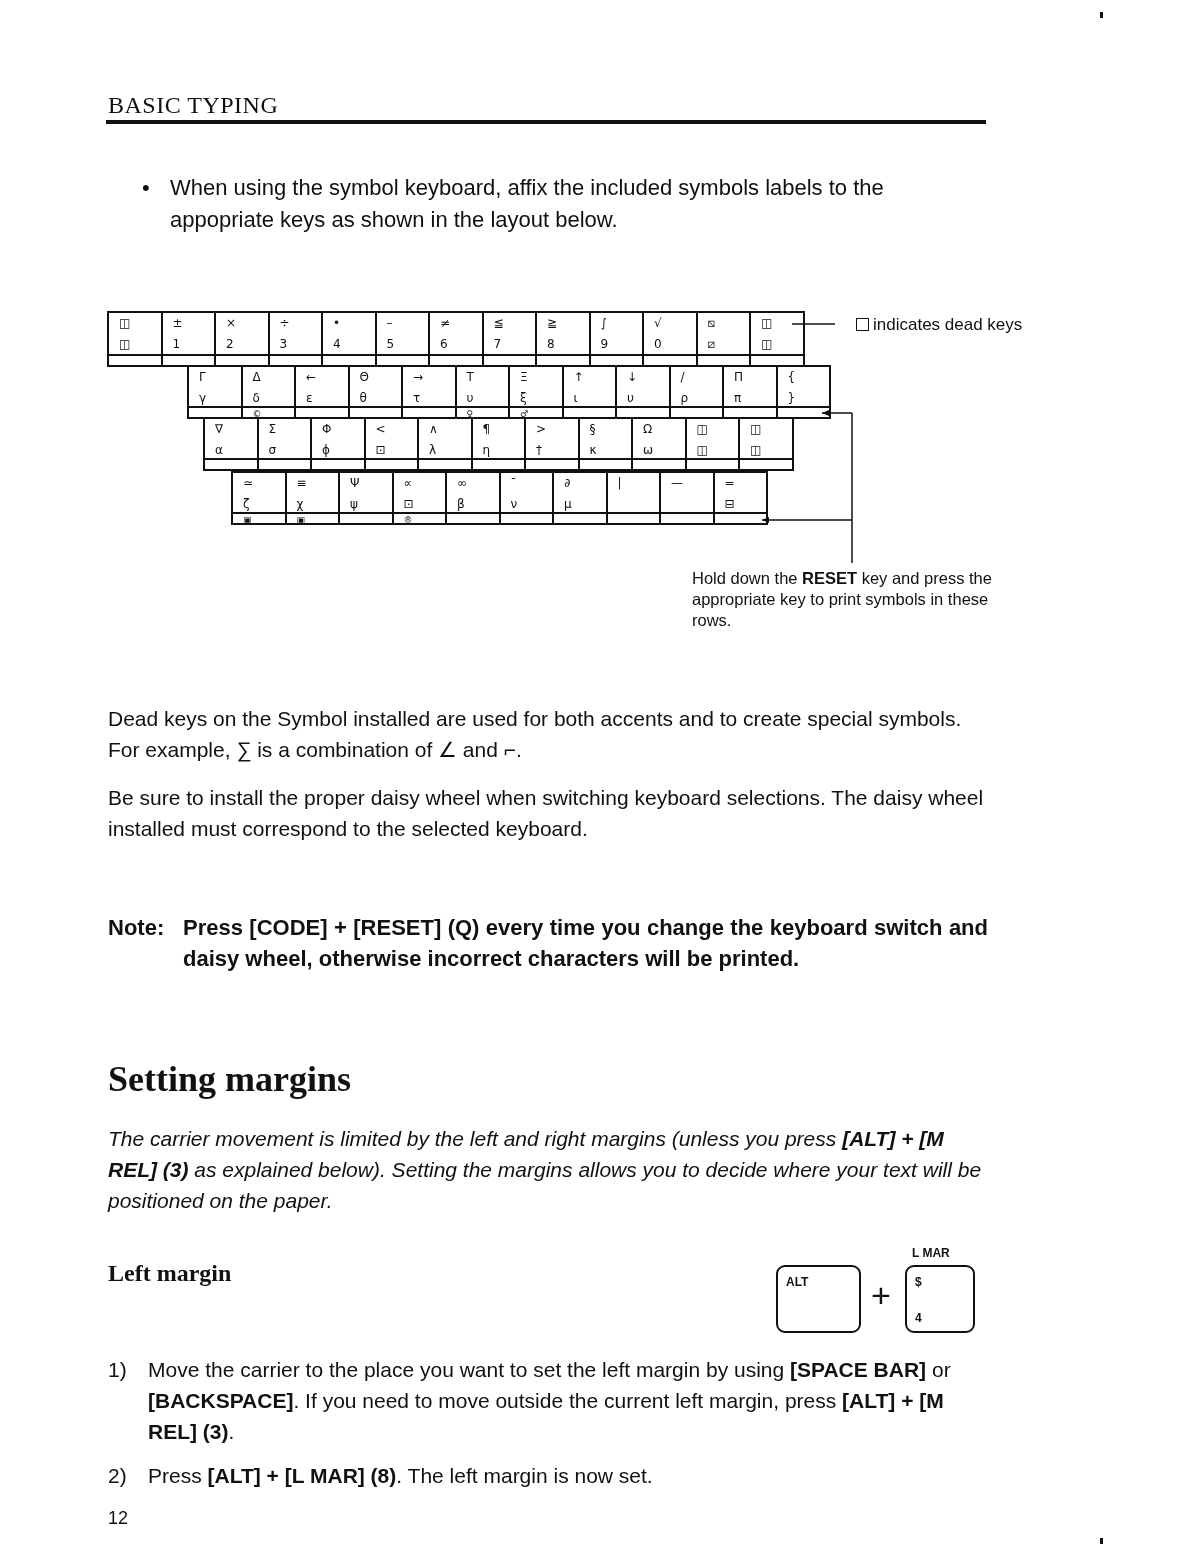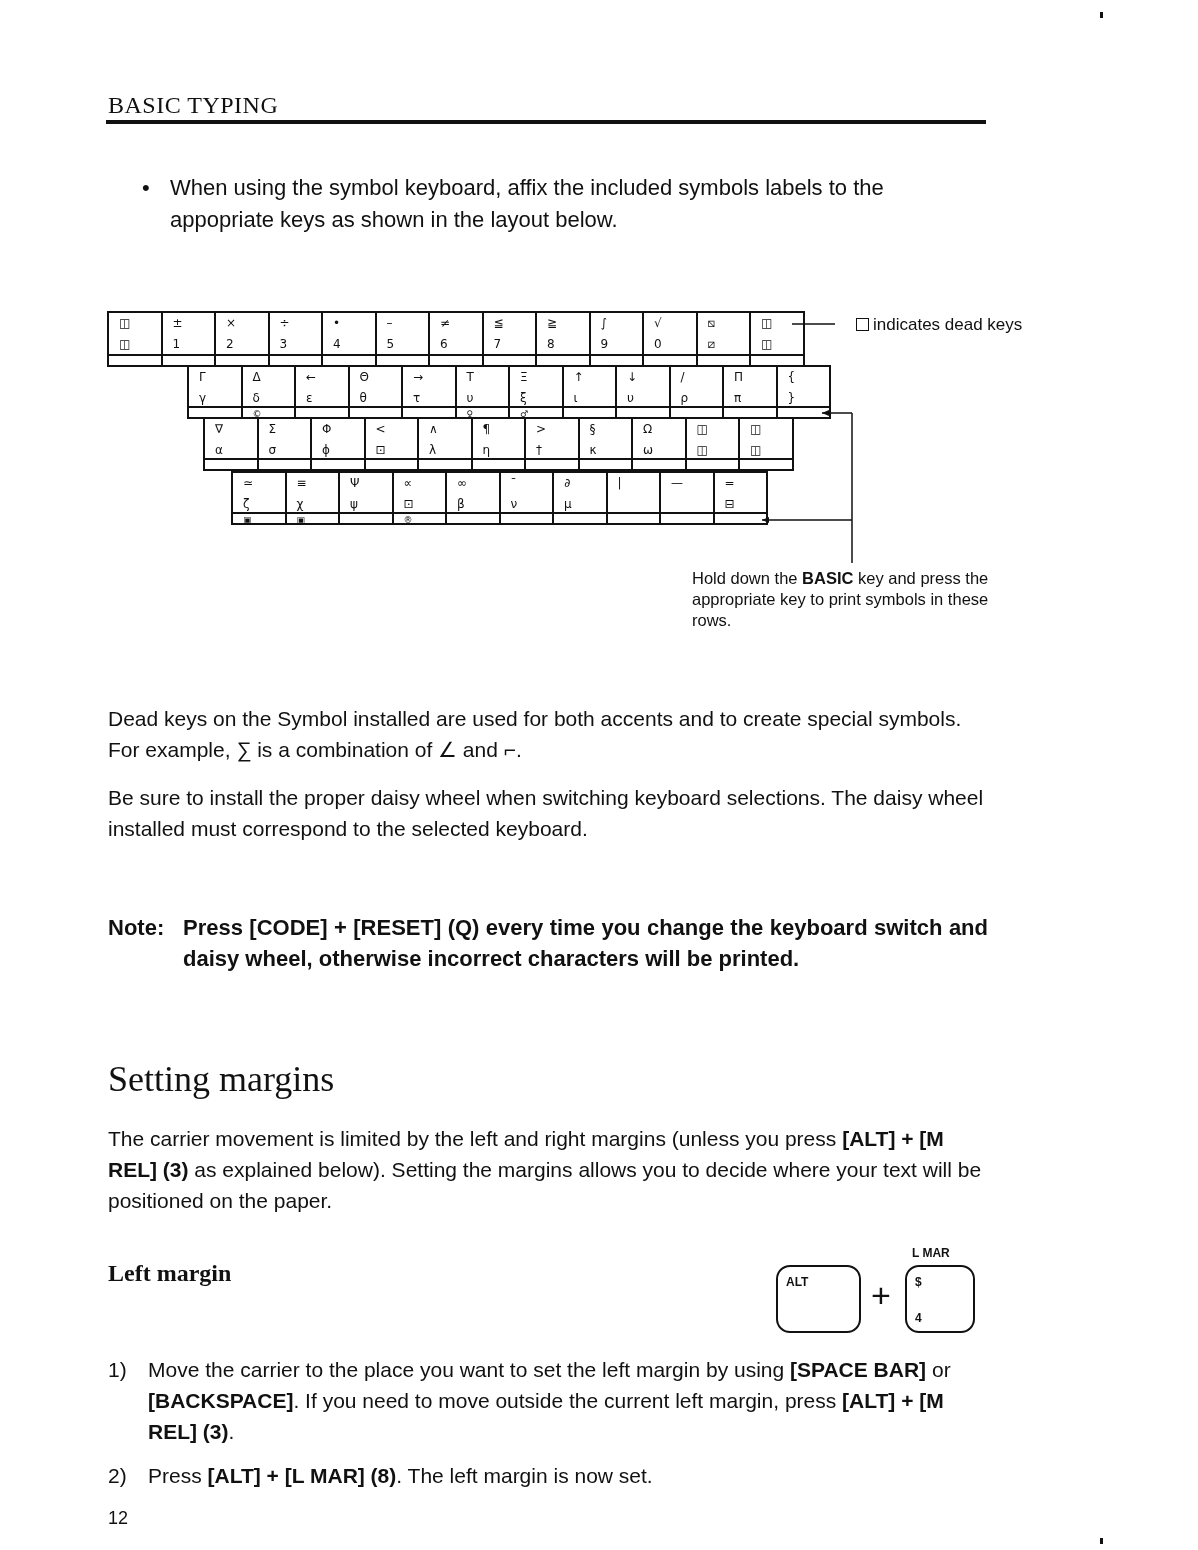--- a/index.html
+++ b/index.html
@@ -21,24 +21,24 @@
 
   .legend { left: 856px; top: 314px; font-size: 17px; line-height: 21px; }
   .legend-box { display: inline-block; width: 11px; height: 11px; border: 1.5px solid #111; margin-right: 4px; vertical-align: -1px; }
   .code-note { left: 692px; top: 568px; width: 340px; font-size: 16.5px; line-height: 21px; }
 
   .para { left: 108px; width: 880px; font-size: 21px; line-height: 31px; }
   .note { left: 108px; top: 912px; width: 880px; font-size: 22px; line-height: 31px; font-weight: bold; }
   .note-label { position: absolute; left: 0; top: 0; }
   .note-text { display: block; padding-left: 75px; text-align: justify; }
 
-  .section-title { left: 108px; top: 1058px; font-family: "Liberation Serif", serif; font-weight: normal; font-size: 36px; }
+  .section-title { left: 108px; top: 1058px; font-family: "Liberation Serif", serif; font-weight: bold; font-size: 36px; }
   .sub-title { left: 108px; top: 1260px; font-family: "Liberation Serif", serif; font-weight: bold; font-size: 24px; }
 
-  .kcap { position: absolute; border: 2.5px solid #111; border-radius: 14px; box-sizing: border-box; }
+  .kcap { position: absolute; border: 2.5px solid #111; border-radius: 9px; box-sizing: border-box; }
   .kcap-label { position: absolute; left: 8px; top: 8px; font-size: 12px; font-weight: bold; }
   .kcap-label2 { position: absolute; left: 8px; bottom: 6px; font-size: 12px; font-weight: bold; }
   .plus { left: 871px; top: 1276px; font-size: 34px; font-weight: normal; }
   .lmar-label { left: 912px; top: 1246px; font-size: 12px; font-weight: bold; }
 
   .step { left: 108px; width: 880px; font-size: 21px; line-height: 31px; }
   .step-num { position: absolute; left: 0; top: 0; }
   .step-text { display: block; padding-left: 40px; }
   .page-num { left: 108px; top: 1508px; font-size: 18px; }
   .dot-mark { width: 3px; height: 6px; background: #111; }
@@ -313,34 +313,34 @@
     <polygon points="822,413 829,410 829,416" fill="#111"></polygon>
     <polygon points="762,520 769,517 769,523" fill="#111"></polygon>
   </svg>
 </div>
 
 <div class="abs legend">
   <span class="legend-box"></span><span>indicates dead keys</span>
 </div>
 
 <div class="abs code-note">
-  <span>Hold down the </span><b>BASIC</b><span> key and press the appropriate key to print symbols in these rows.</span>
+  <span>Hold down the </span><b>RESET</b><span> key and press the appropriate key to print symbols in these rows.</span>
 </div>
 
 <div class="abs para" style="top:703px;">Dead keys on the Symbol installed are used for both accents and to create special symbols. For example, ∑ is a combination of ∠ and ⌐.</div>
 <div class="abs para" style="top:782px;">Be sure to install the proper daisy wheel when switching keyboard selections. The daisy wheel installed must correspond to the selected keyboard.</div>
 
 <div class="abs note">
   <span class="note-label">Note:</span>
   <span class="note-text">Press [CODE] + [RESET] (Q) every time you change the keyboard switch and daisy wheel, otherwise incorrect characters will be printed.</span>
 </div>
 
 <div class="abs section-title">Setting margins</div>
 
-<div class="abs para" style="top:1123px;">
+<div class="abs para" style="top:1123px;font-style:italic;">
   <span>The carrier movement is limited by the left and right margins (unless you press </span><b>[ALT] + [M REL] (3)</b><span> as explained below). Setting the margins allows you to decide where your text will be positioned on the paper.</span>
 </div>
 
 <div class="abs sub-title">Left margin</div>
 
 <div class="kcap" style="left:776px;top:1265px;width:85px;height:68px;">
   <span class="kcap-label">ALT</span>
 </div>
 <div class="abs plus">+</div>
 <div class="abs lmar-label">L MAR</div>

